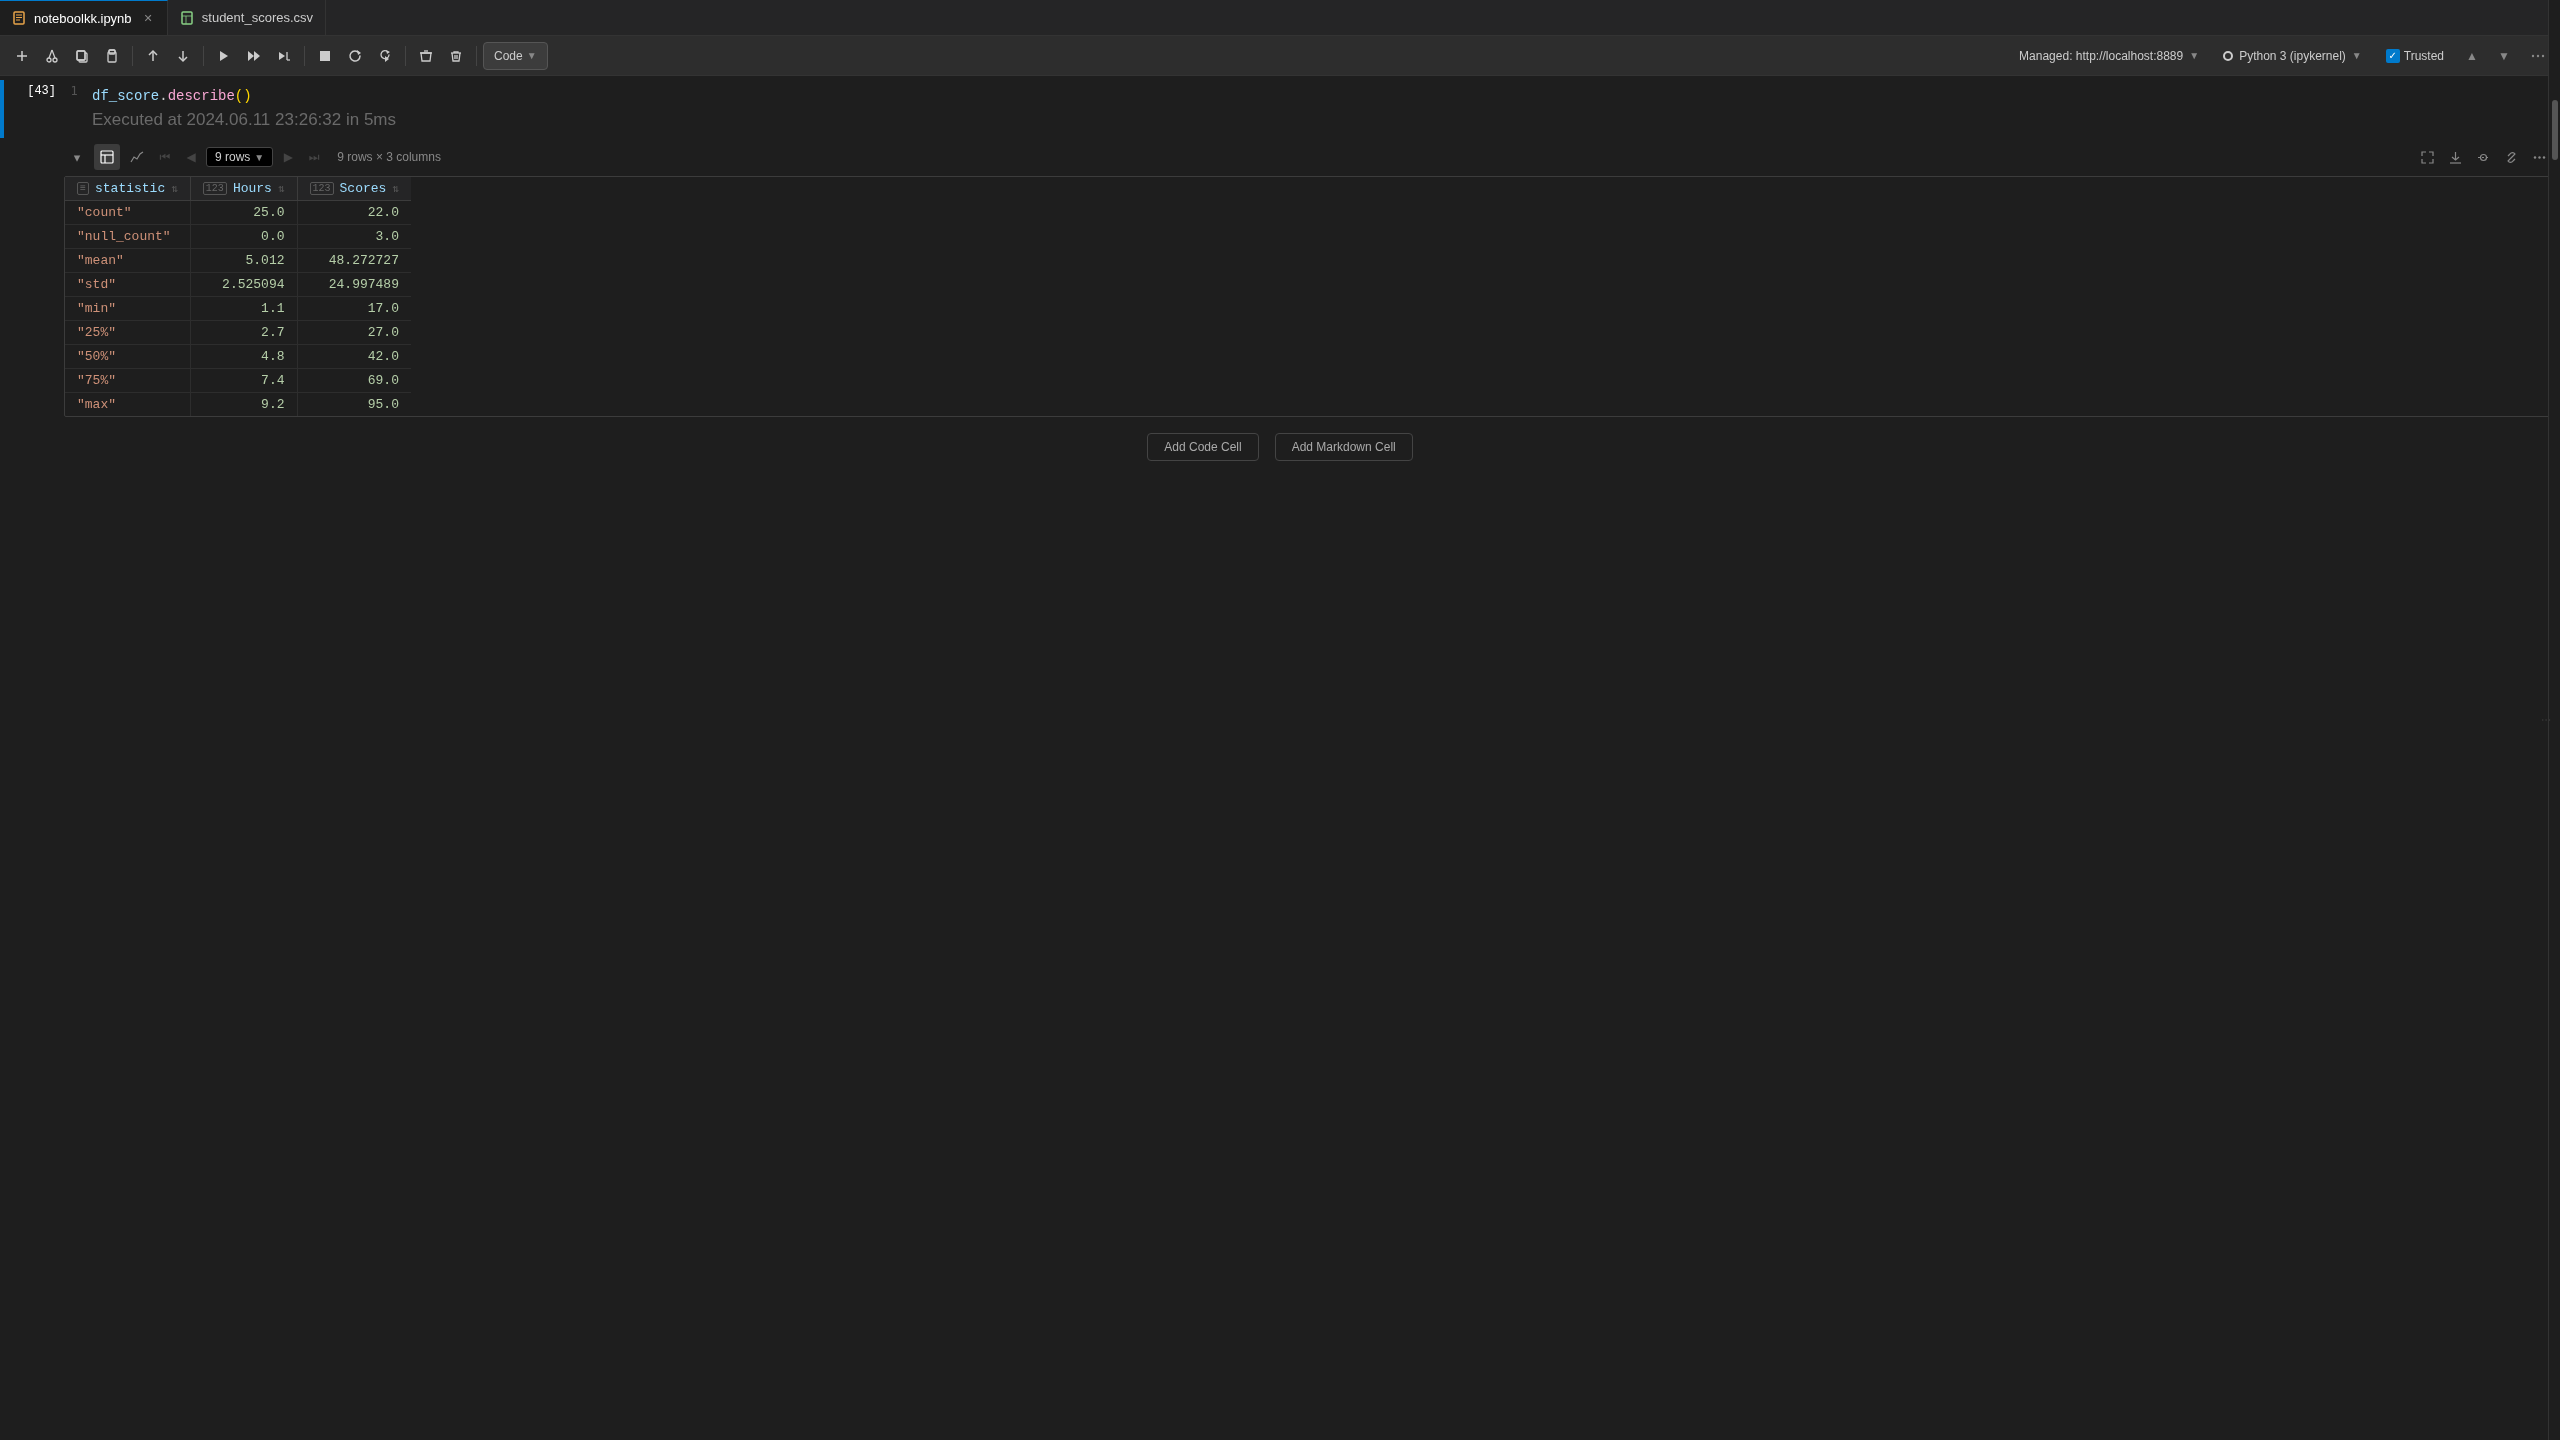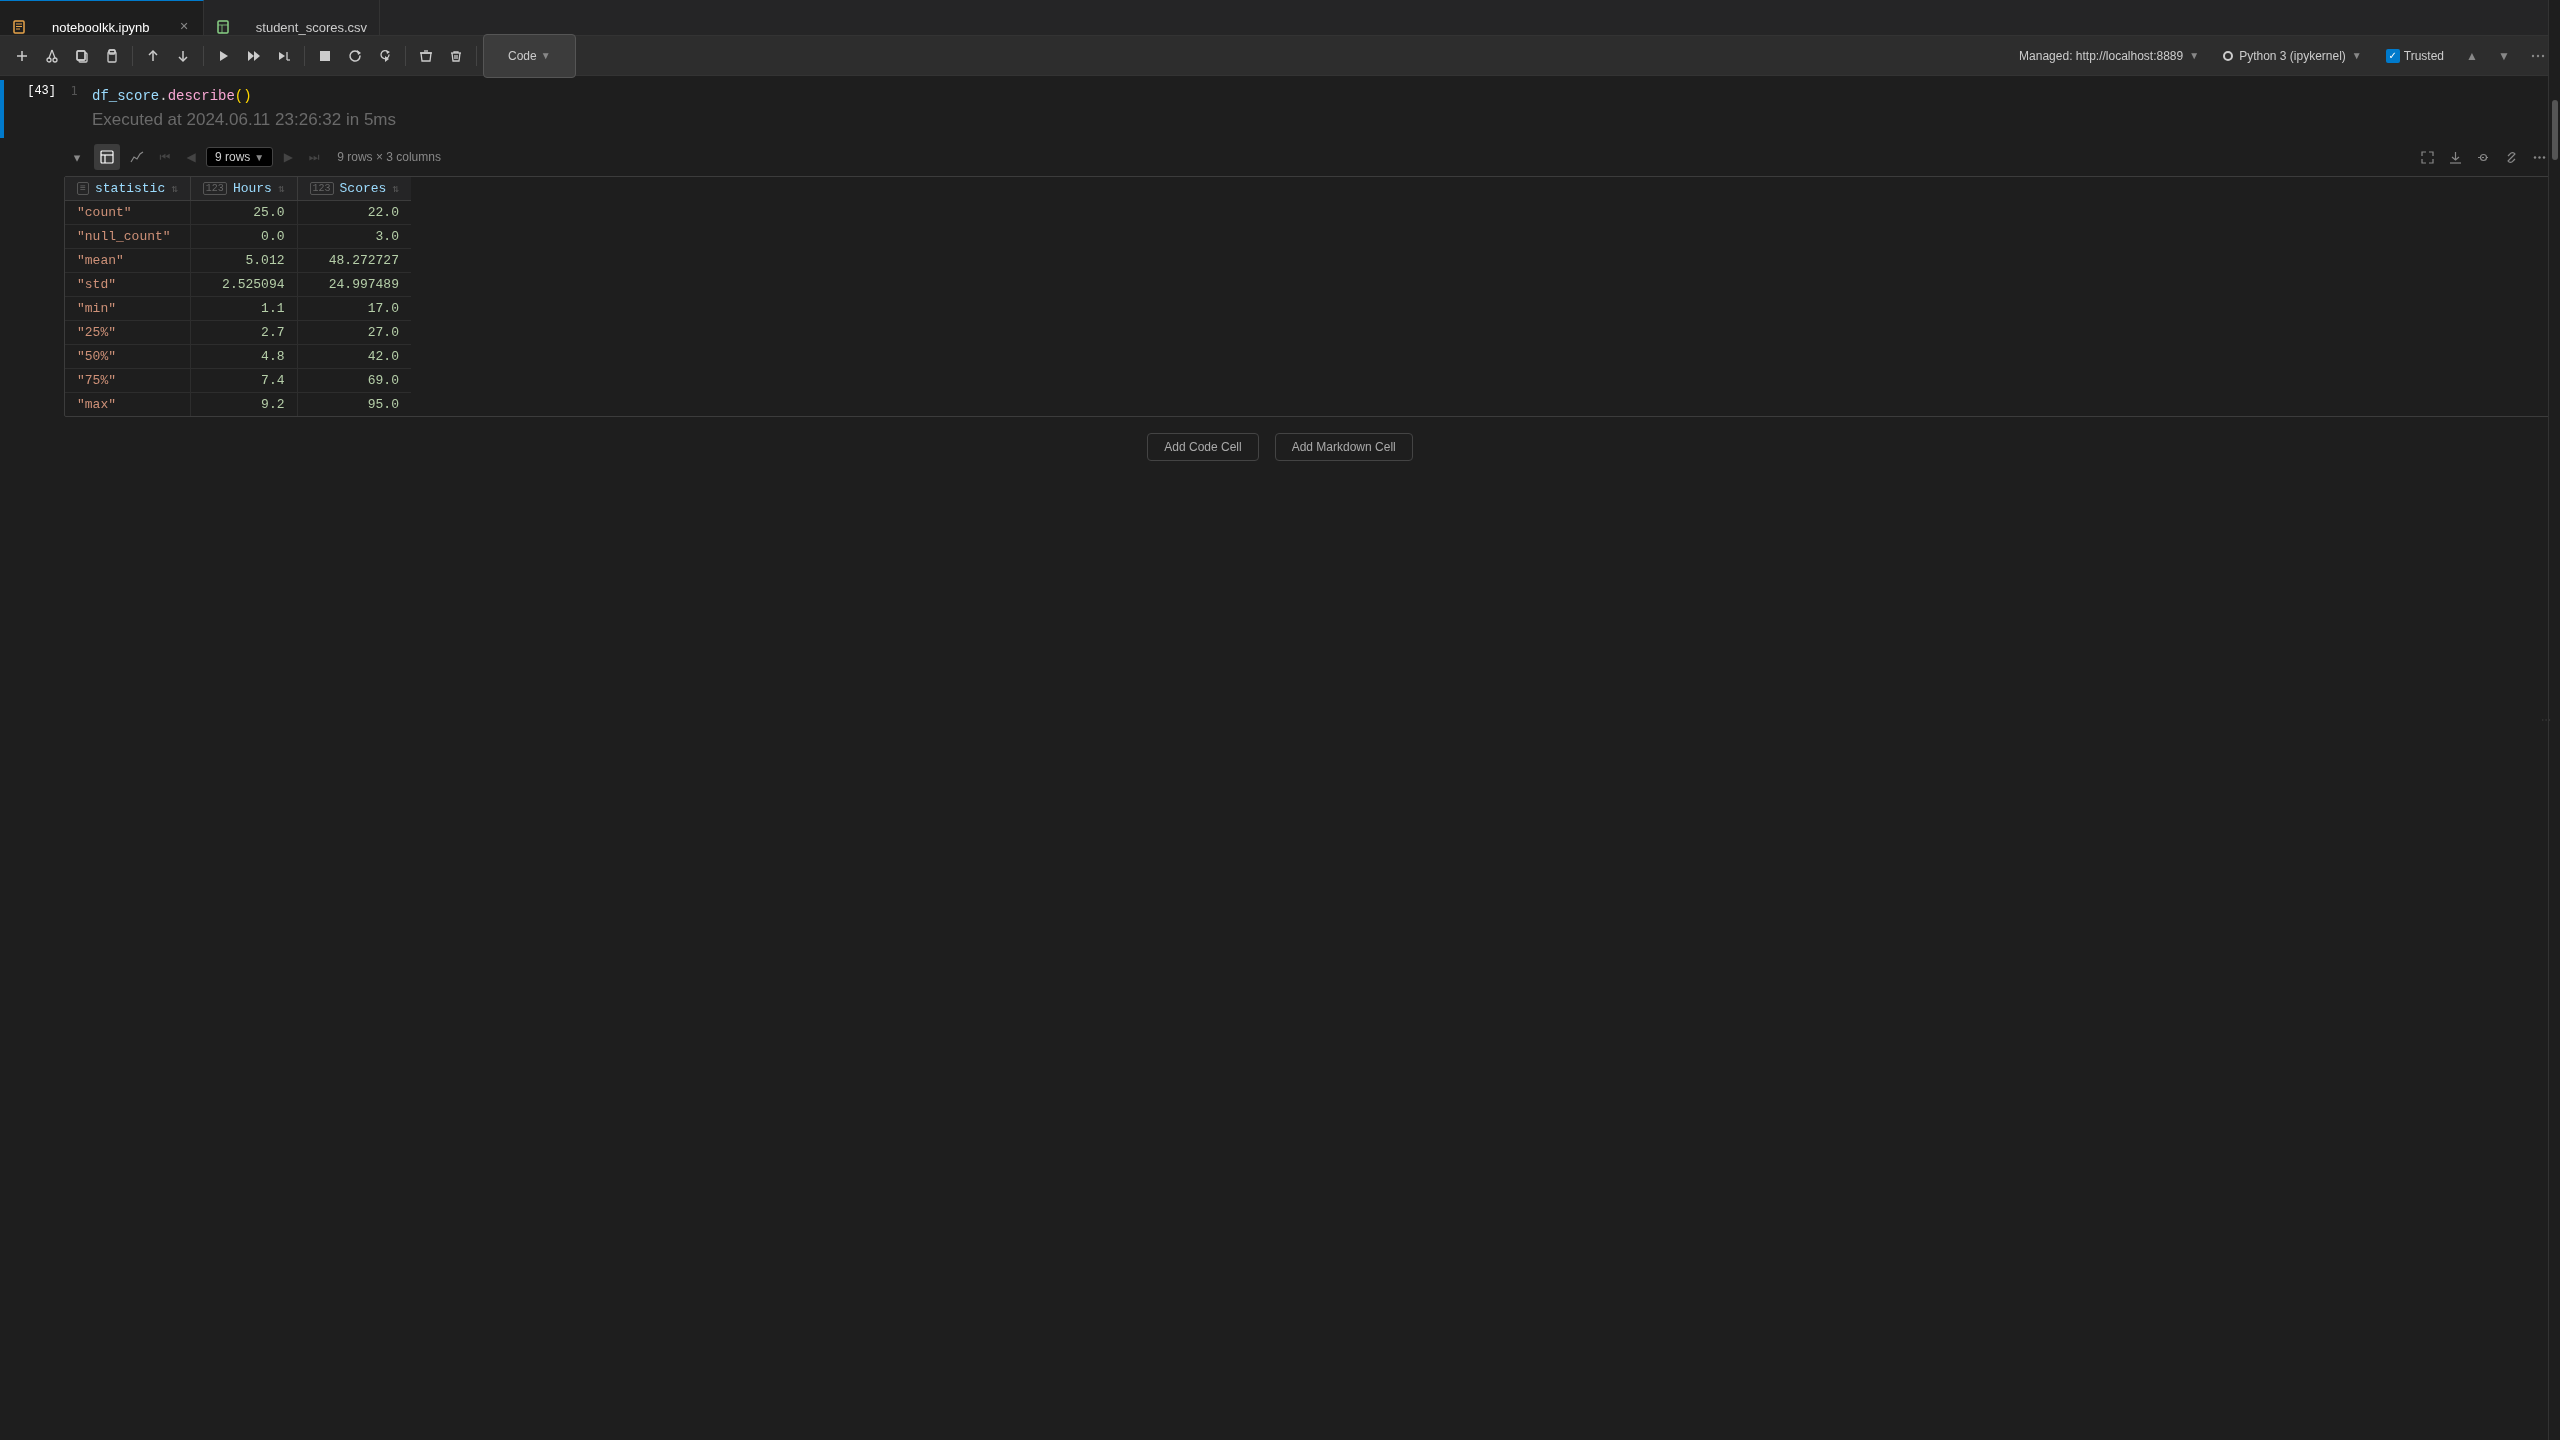--- a/index.html
+++ b/index.html
@@ -16,28 +16,28 @@
     
     .tab-bar {
       display: flex;
       align-items: center;
       background: #252526;
       height: 36px;
       border-bottom: 1px solid #333;
     }
     .tab {
       display: flex;
-      align-items: flex-end;
+      align-items: center;
       padding: 0 12px;
       height: 100%;
       font-size: 13px;
       color: #ccc;
       border-right: 1px solid #333;
       cursor: pointer;
-      gap: 24px;
+      gap: 6px;
       white-space: nowrap;
     }
     .tab.active {
       background: #1e1e1e;
       color: #fff;
       border-top: 1px solid #007acc;
     }
     .tab-icon {
       width: 16px;
       height: 16px;
@@ -127,22 +127,22 @@
       display: flex;
       align-items: center;
       justify-content: center;
       color: white;
       font-size: 10px;
     }
     .code-dropdown {
       display: flex;
       align-items: center;
       gap: 4px;
-      padding: 0 24px;
-      height: 44px;
+      padding: 0 10px;
+      height: 28px;
       border: 1px solid #555;
       border-radius: 4px;
       cursor: pointer;
       color: #ccc;
       font-size: 12px;
       background: #3c3c3c;
     }
     .toolbar-arrow {
       display: flex;
       align-items: center;

